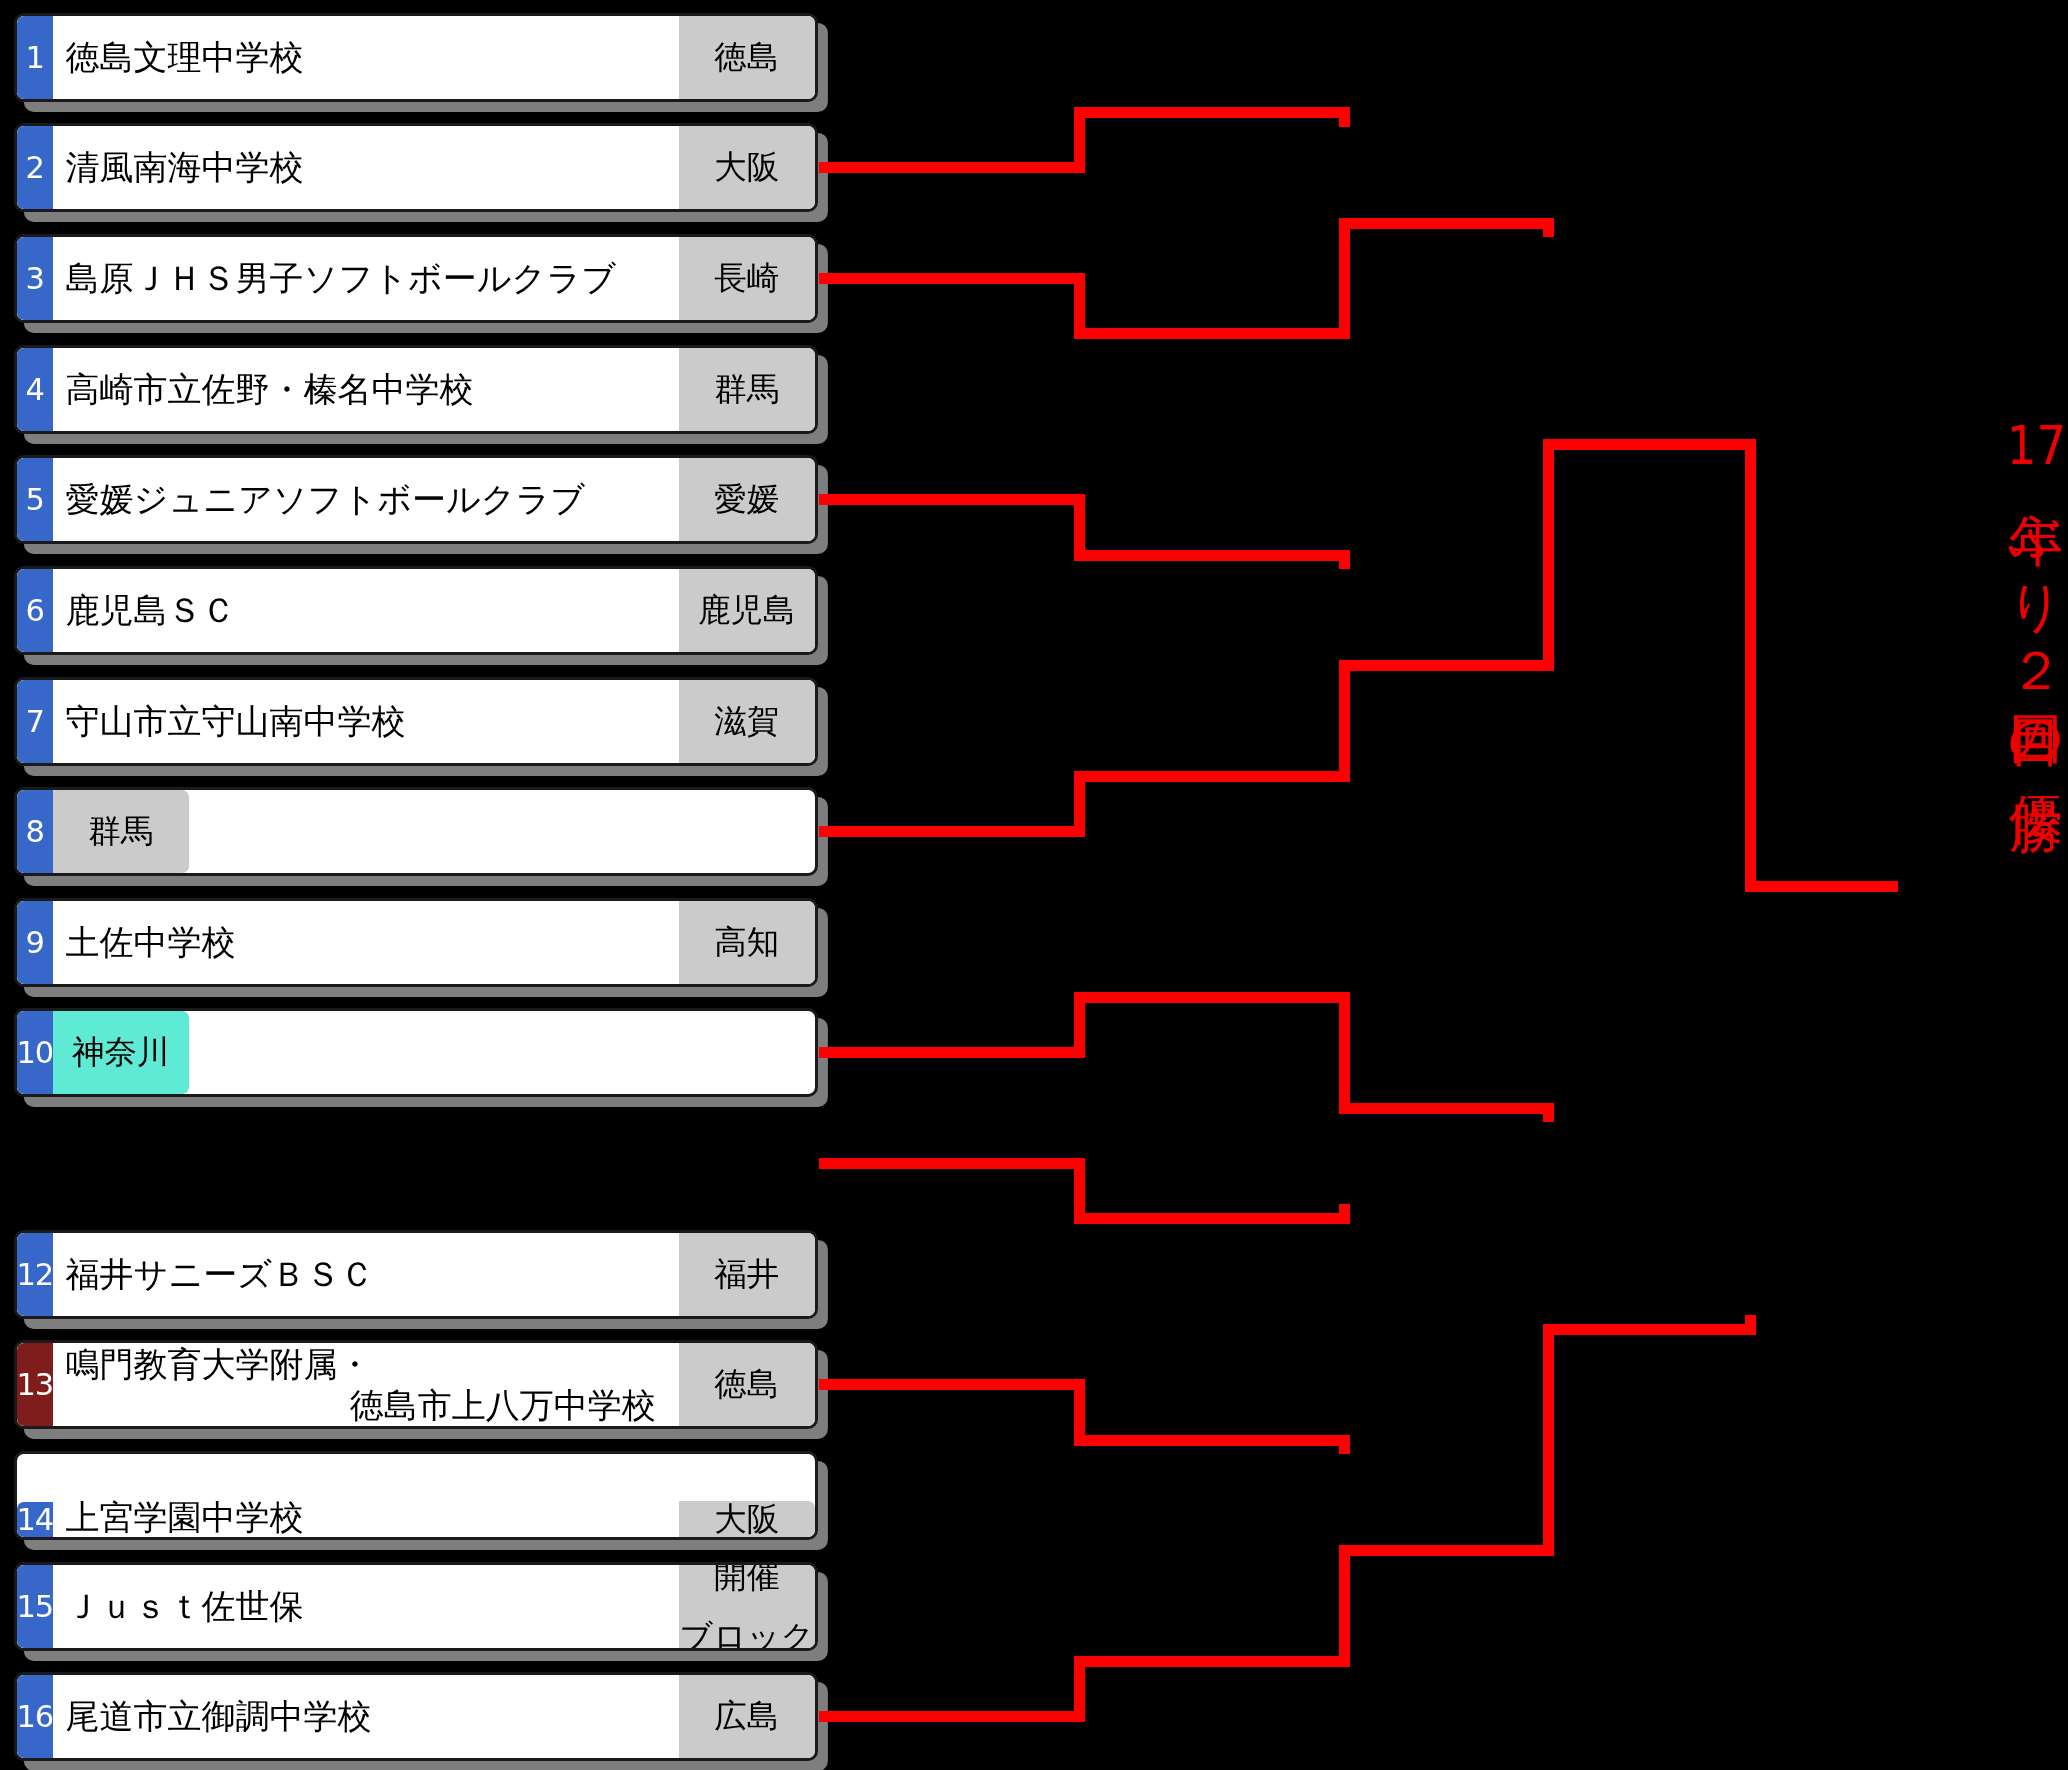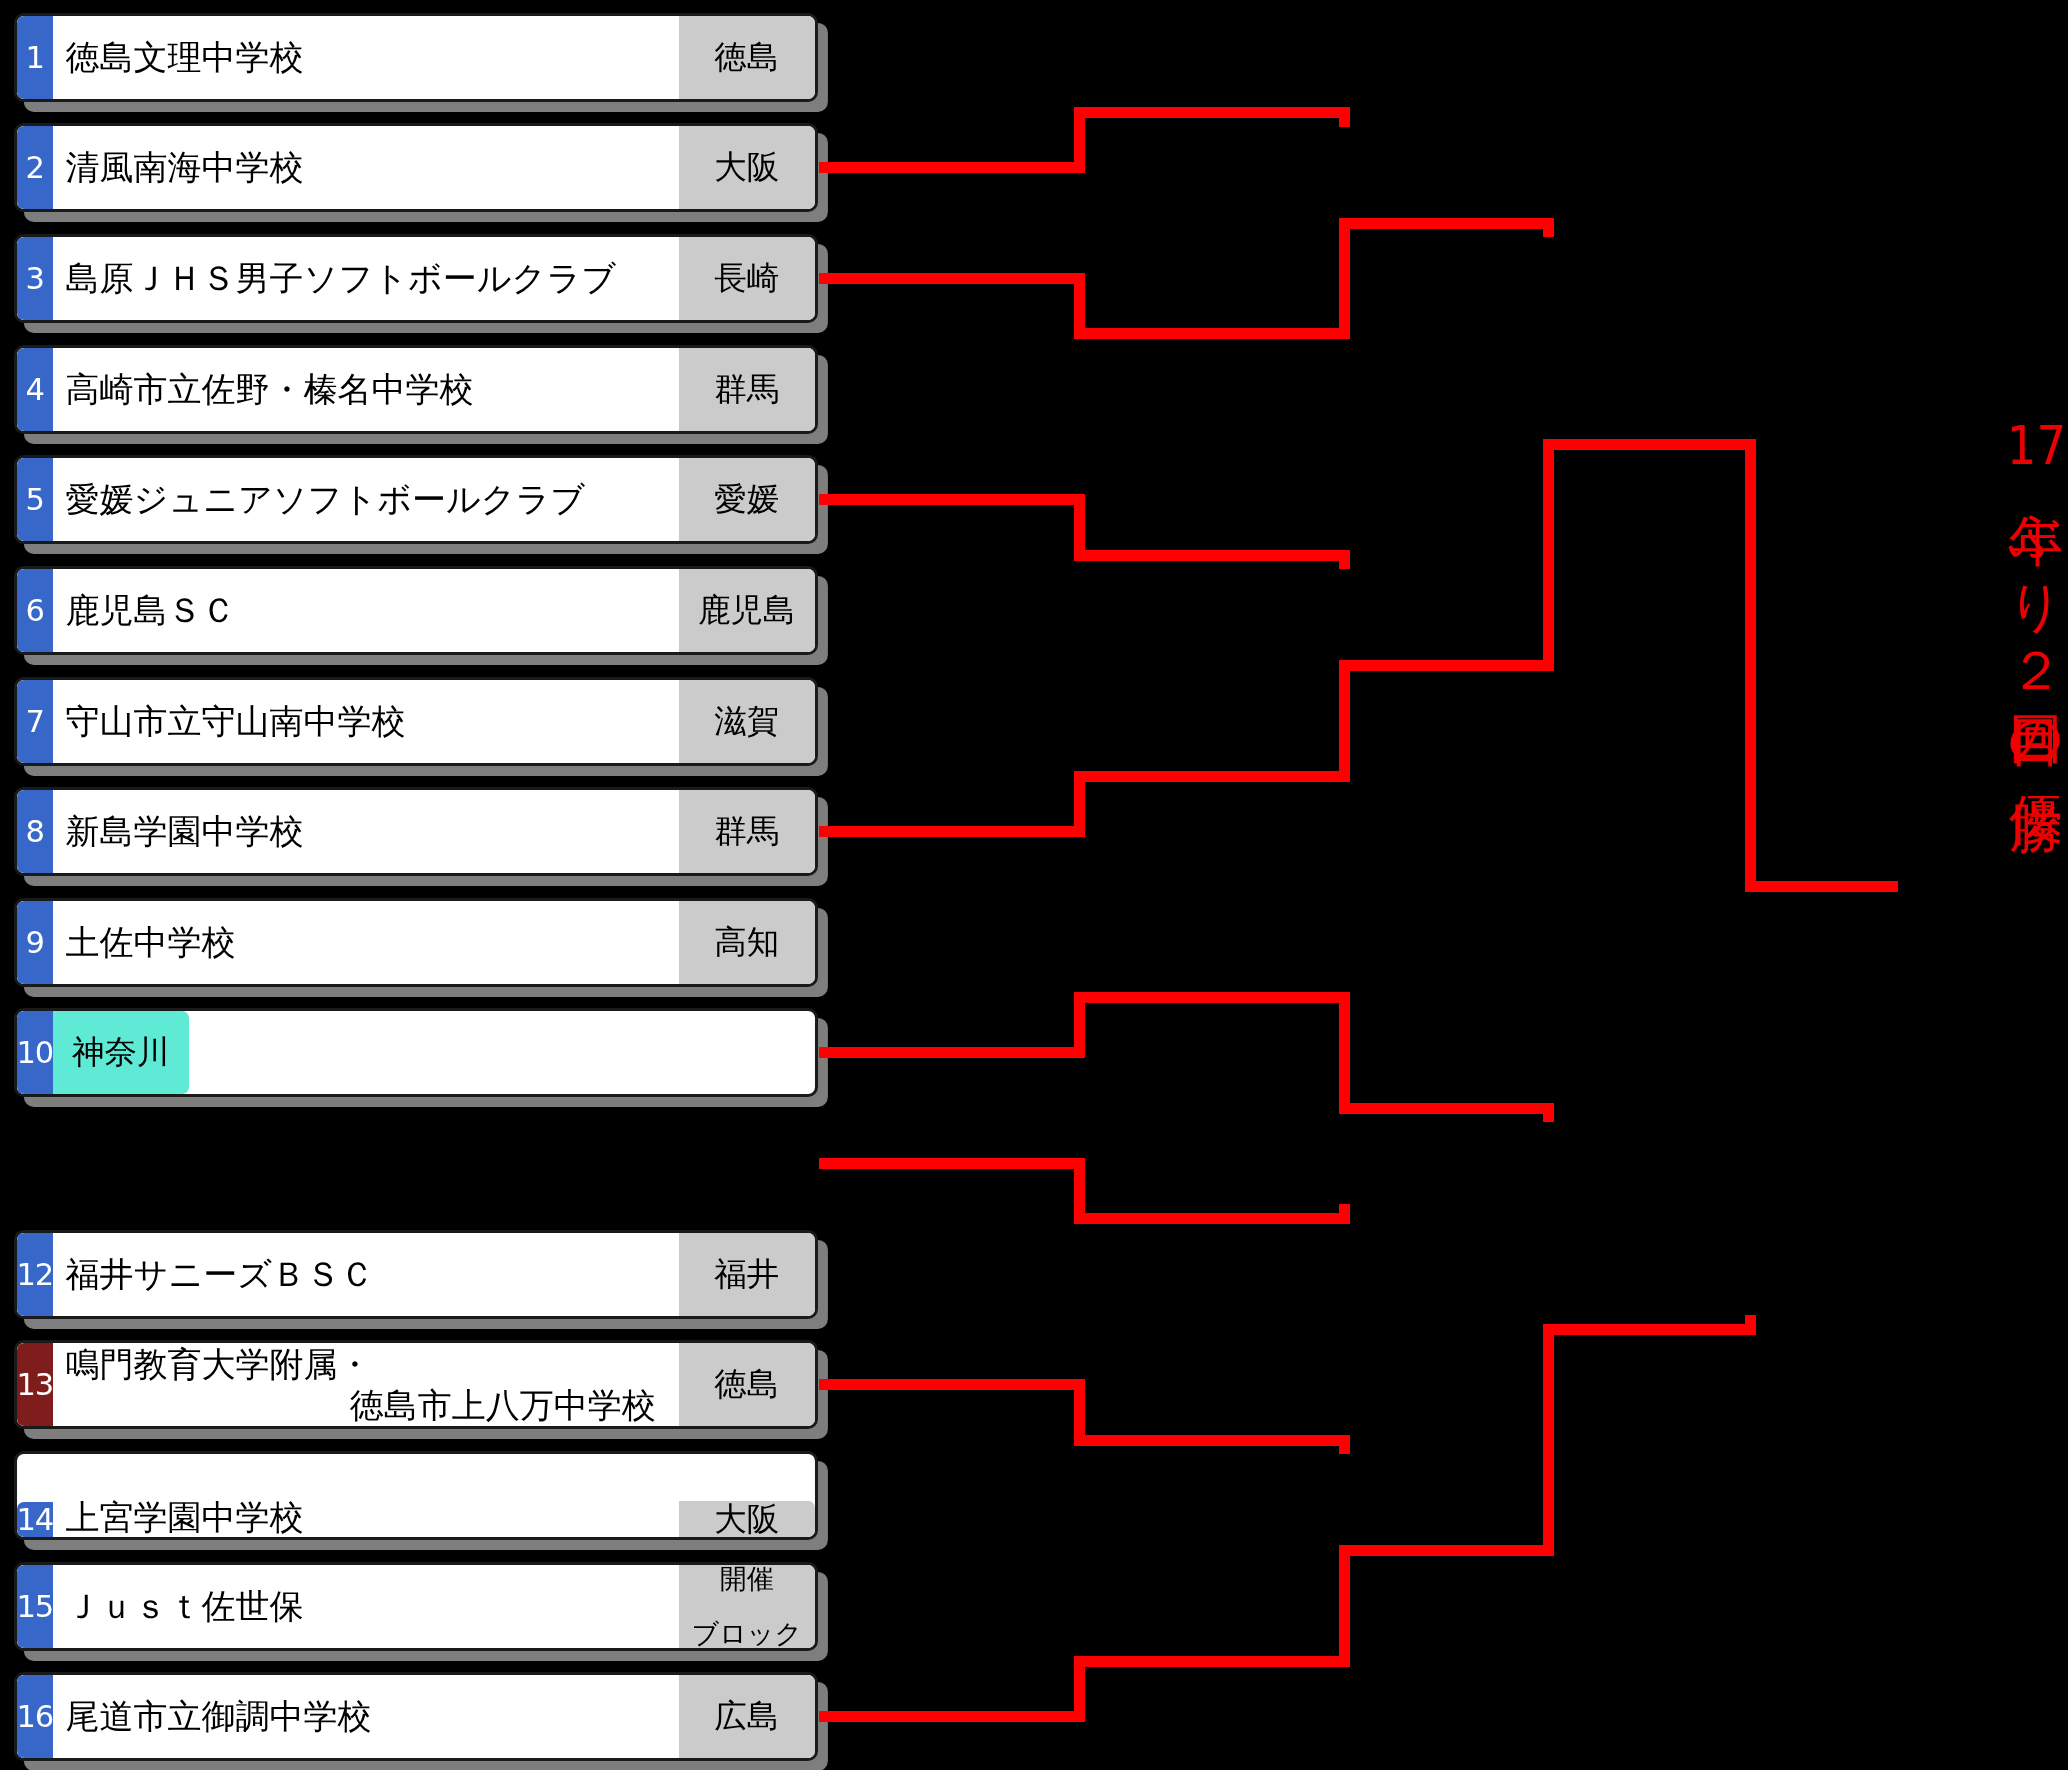--- a/index.html
+++ b/index.html
@@ -20,21 +20,21 @@
   .tname{
     flex:1;display:flex;flex-direction:column;justify-content:center;
     padding-left:12.8px;font-size:34px;color:#000;line-height:1.18;white-space:nowrap;
   }
   .tname .line2{text-align:right;padding-right:23px;}
   .pref{
     flex:none;width:136px;background:#cbcbcb;color:#000;
     display:flex;flex-direction:column;align-items:center;justify-content:center;
     font-size:32.5px;text-align:center;line-height:1.12;border-radius:0 6.9px 6.9px 0;
   }
-  .pref.small{font-size:27px;gap:24px;}
+  .pref.small{font-size:33px;gap:24px;}
   .bl{position:absolute;background:#ff0000;}
   .champ{
     position:absolute;left:1999px;top:418px;
     writing-mode:vertical-rl;text-orientation:mixed;
     font-size:54px;letter-spacing:5.9px;color:#ee0000;white-space:nowrap;
   }
   .tcy{text-combine-upright:all;-webkit-text-combine:horizontal;}
 </style>
 </head>
 <body>
@@ -101,23 +101,20 @@
       <div class="seed" style="background: rgb(55, 104, 201);">7</div>
       <div class="tname">
         <div>守山市立守山南中学校</div>
       </div>
       <div class="pref" style="background: rgb(203, 203, 203);">
         <div>滋賀</div>
       </div>
     </div>
     <div class="team-box" style="top: 787px; background: rgb(255, 255, 255); border-color: rgb(26, 26, 26);">
       <div class="seed" style="background: rgb(55, 104, 201);">8</div>
-      <div class="tname">
-        <div>新島学園中学校</div>
-      </div>
       <div class="pref" style="background: rgb(203, 203, 203);">
         <div>群馬</div>
       </div>
     </div>
     <div class="team-box" style="top: 898px; background: rgb(255, 255, 255); border-color: rgb(26, 26, 26);">
       <div class="seed" style="background: rgb(55, 104, 201);">9</div>
       <div class="tname">
         <div>土佐中学校</div>
       </div>
       <div class="pref" style="background: rgb(203, 203, 203);">

